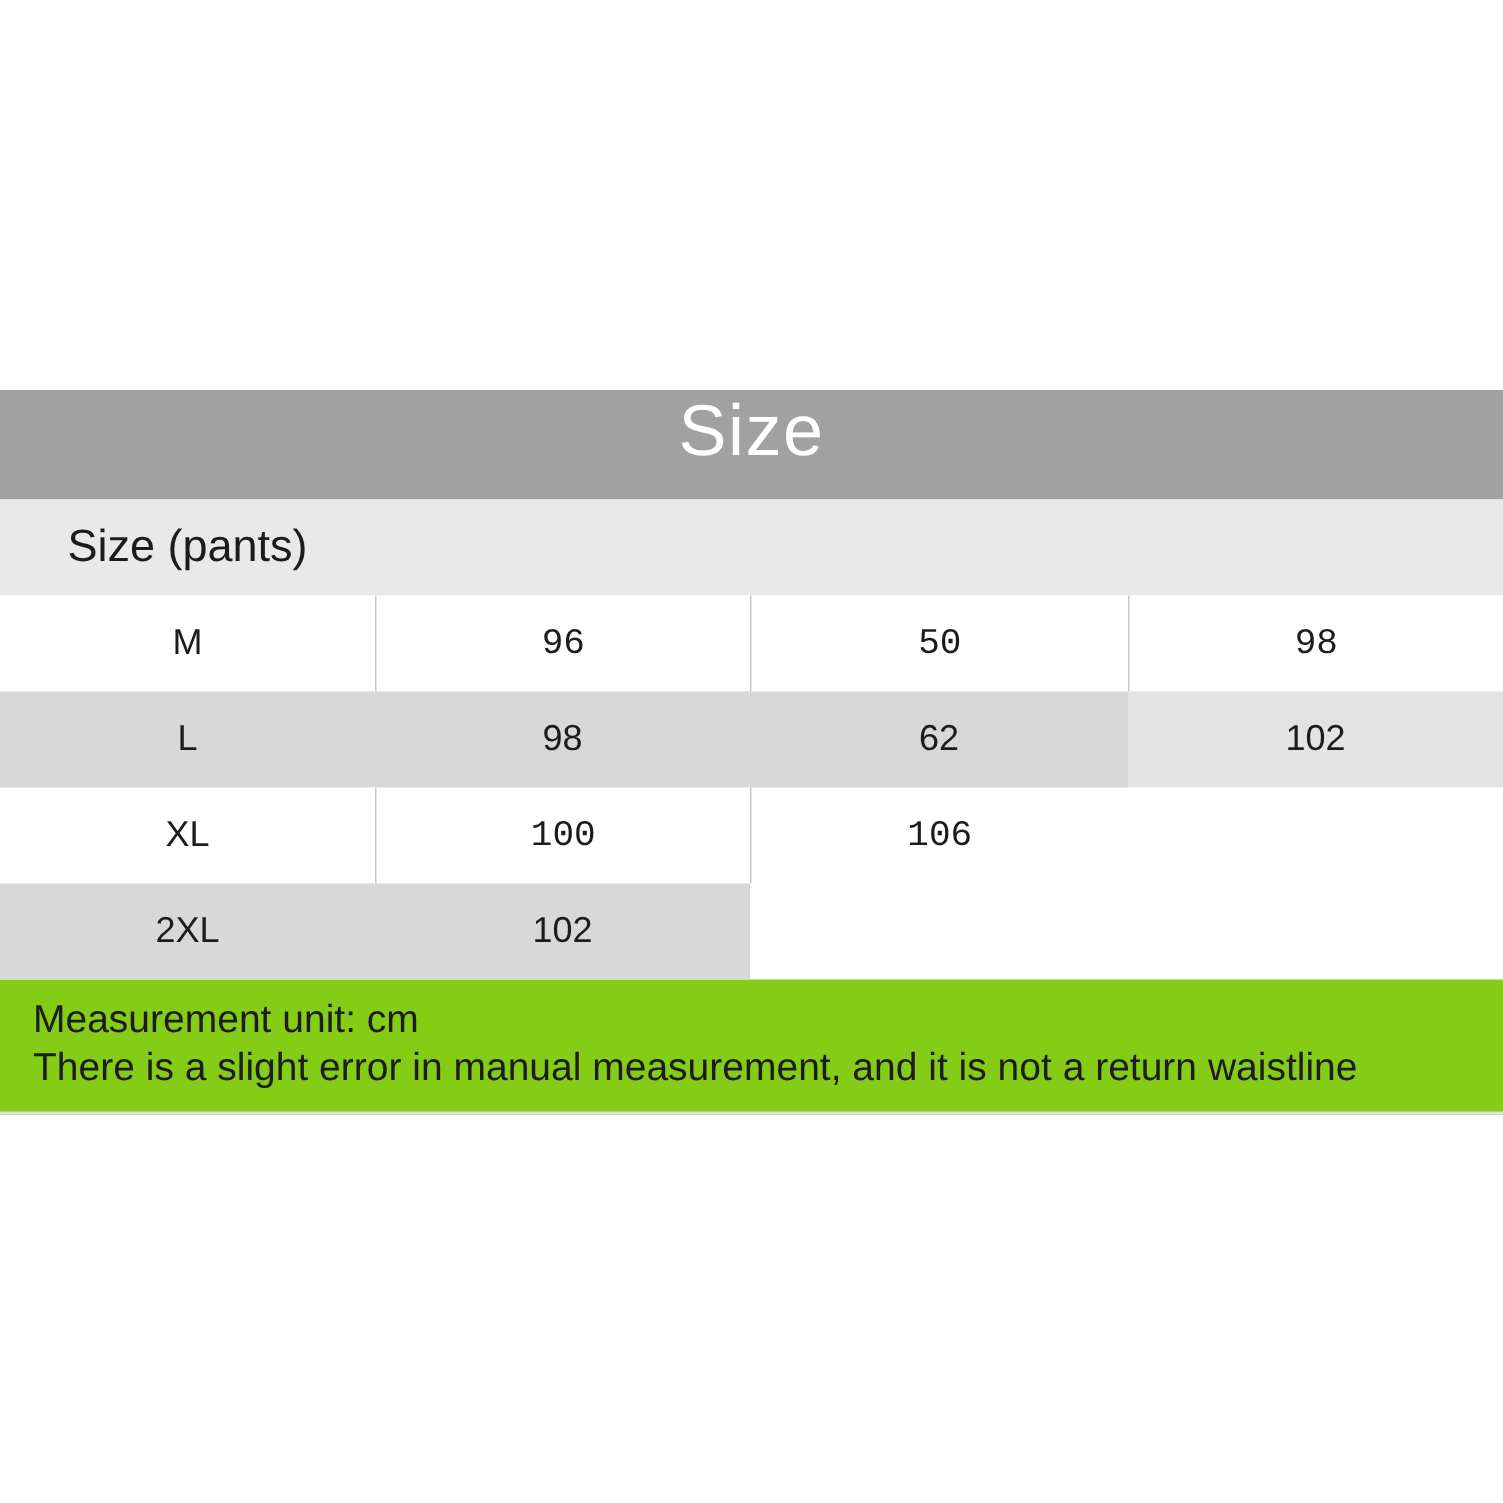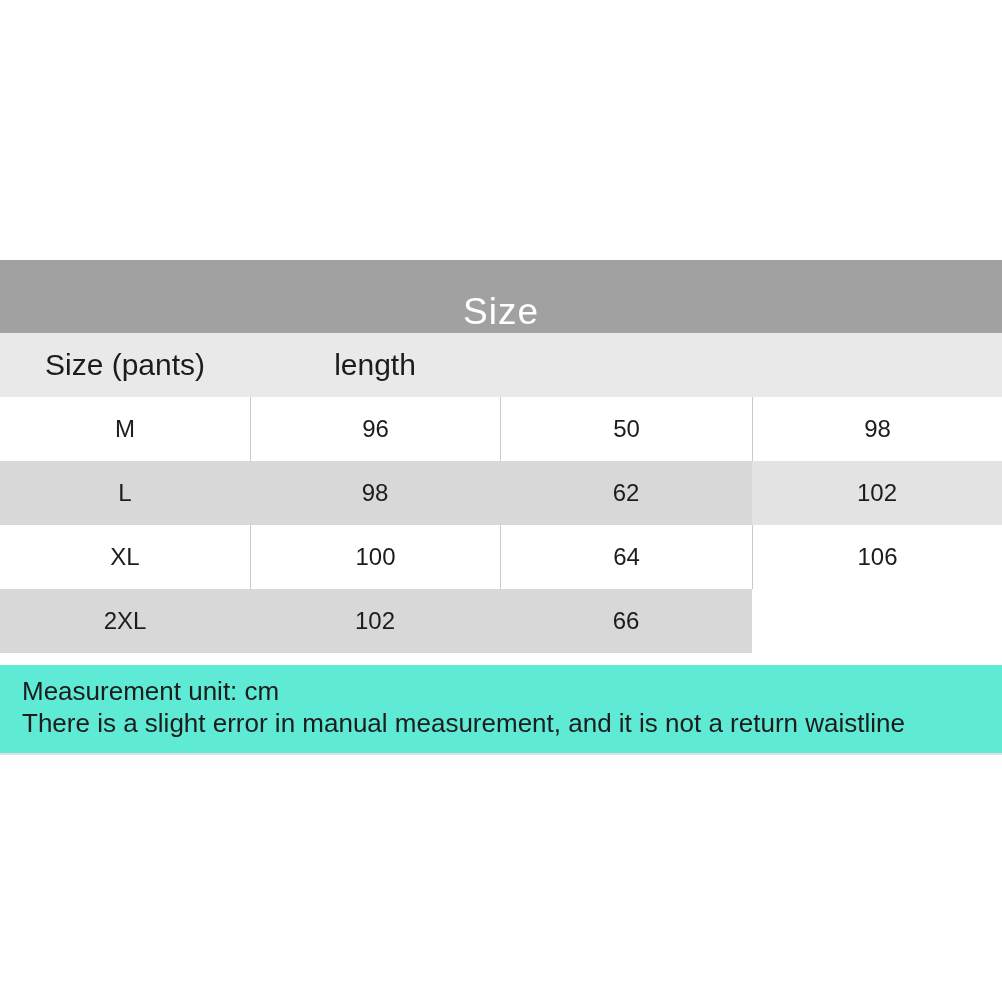--- a/index.html
+++ b/index.html
@@ -24,23 +24,23 @@
   .chart-wrap {
     position: absolute;
     left: 0; top: 260px;
     width: 1002px;
   }
   .title-bar {
     height: 73px;
     background: var(--title-bar-bg, #a1a1a1);
     color: var(--title-text, #ffffff);
     display: flex;
-    align-items: flex-end;
+    align-items: flex-start;
     justify-content: center;
-    font-size: 37px;
+    font-size: 48px;
     letter-spacing: 1px;
   }
   .grid-row {
     display: grid;
     grid-template-columns: 250px 250px 252px 250px;
   }
   .header-row {
     background: var(--header-row-bg, #e9e9e9);
     min-height: 64px;
   }
@@ -56,76 +56,73 @@
   .body-row { height: 64px; }
   .body-cell {
     display: flex;
     align-items: center;
     justify-content: center;
     font-size: 24px;
   }
   .row-white { background: #ffffff; }
   .row-white .body-cell + .body-cell {
     border-left: 1px solid var(--cell-divider, #c8c8c8);
+    font-family: Liberation Mono, monospace;
   }
   .row-gray .body-cell { background: var(--row-alt-bg, #d8d8d8); }
   .row-gray.lighter-last .body-cell:last-child {
     background: var(--row-alt-last-cell-bg, #e3e3e3);
   }
   .footer-note {
-    background: #5eead4;
+    background: #84cc16;
     padding: 10px 0 14px 22px;
     border-bottom: 2px solid var(--bottom-border, #e0e0e0);
-    margin-top: 12px;
   }
   .footer-note .note-line {
     font-size: 26px;
     line-height: 32px;
     white-space: nowrap;
   }
 </style>
 </head>
 <body>
 
 <div class="chart-wrap">
 
   <div class="title-bar">
     <span>Size</span>
   </div>
 
   <div class="grid-row header-row">
     <div class="header-cell">Size (pants)</div>
-    <div class="header-cell">length</div>
   </div>
 
   <div class="grid-row body-row row-white">
     <div class="body-cell">M</div>
     <div class="body-cell">96</div>
     <div class="body-cell">50</div>
     <div class="body-cell">98</div>
   </div>
 
   <div class="grid-row body-row row-gray lighter-last">
     <div class="body-cell">L</div>
     <div class="body-cell">98</div>
     <div class="body-cell">62</div>
     <div class="body-cell">102</div>
   </div>
 
   <div class="grid-row body-row row-white">
     <div class="body-cell">XL</div>
     <div class="body-cell">100</div>
-    <div class="body-cell">64</div>
     <div class="body-cell">106</div>
   </div>
 
   <div class="grid-row body-row row-gray">
     <div class="body-cell">2XL</div>
     <div class="body-cell">102</div>
-    <div class="body-cell">66</div>
   </div>
 
   <div class="footer-note">
     <div class="note-line">Measurement unit: cm</div>
     <div class="note-line">There is a slight error in manual measurement, and it is not a return waistline</div>
   </div>
 
 </div>
 
 </body></html>

